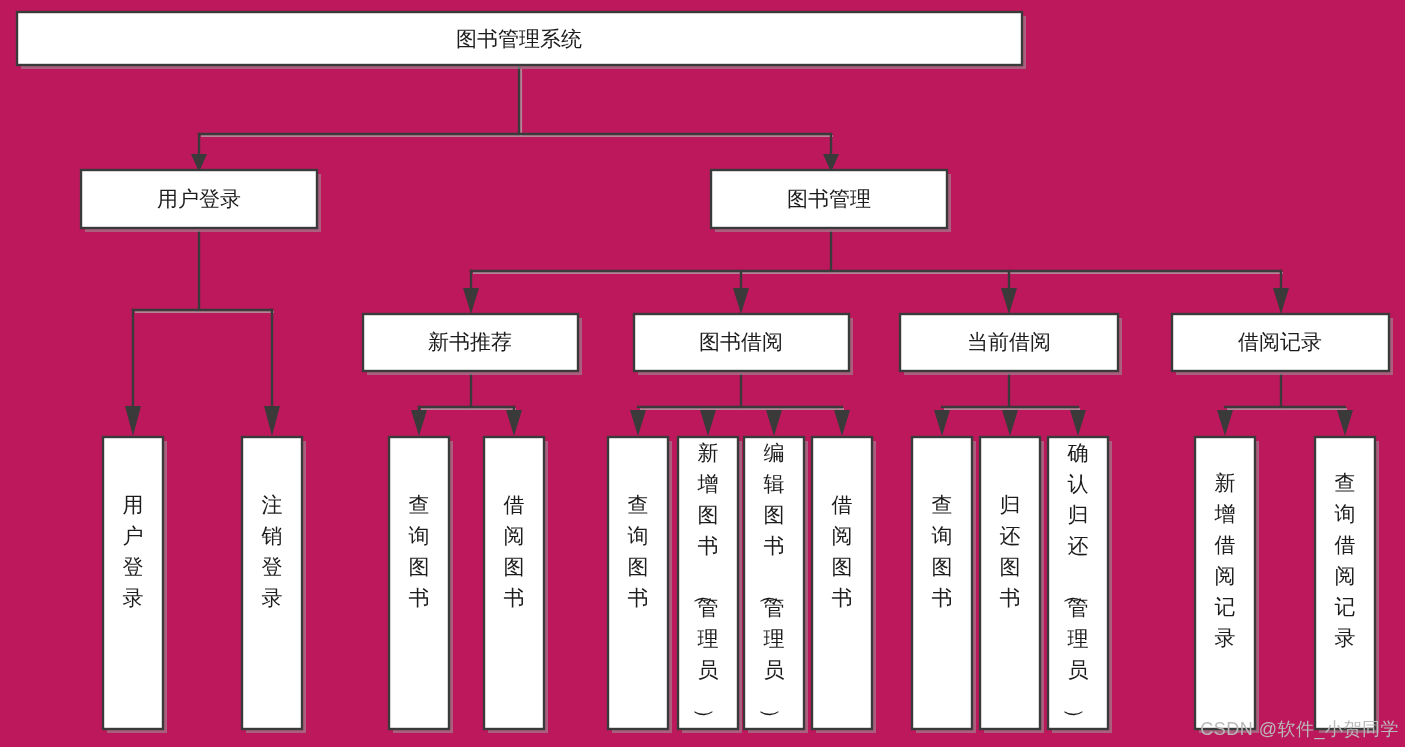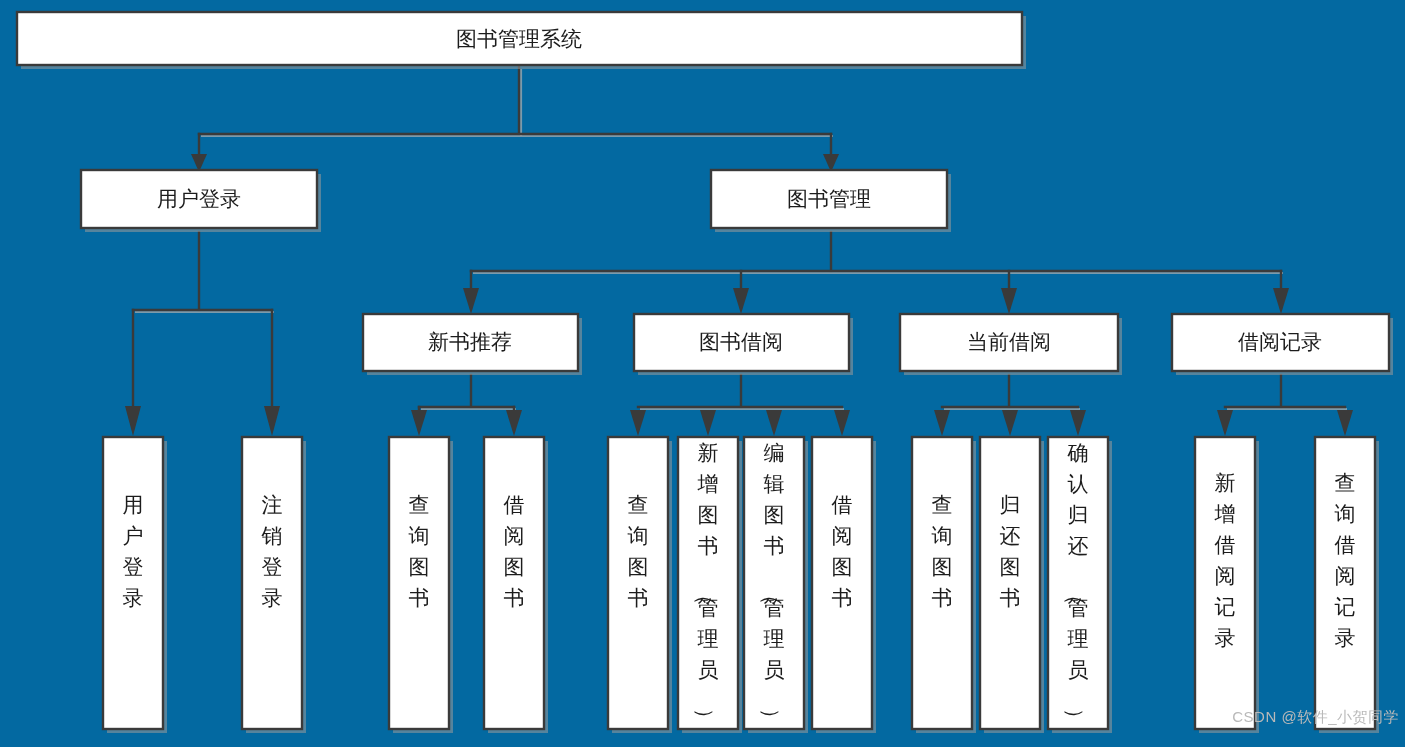--- a/index.html
+++ b/index.html
@@ -10,21 +10,21 @@
   body {
     width: 1405px;
     height: 747px;
     font-family: "Liberation Sans", "DejaVu Sans", sans-serif;
     overflow: hidden;
   }
   #diagram-root {
     position: relative;
     width: 1405px;
     height: 747px;
-    background: #0369a1;
+    background: #be185d;
   }
   svg#flow {
     position: absolute;
     left: 0;
     top: 0;
     width: 1405px;
     height: 747px;
   }
   .node-rect {
     fill: #ffffff;
@@ -60,23 +60,23 @@
   }
   .node-label-v {
     font-family: "Liberation Sans", "DejaVu Sans", sans-serif;
     font-size: 21px;
     fill: #1c1c1c;
     text-anchor: middle;
   }
   .watermark {
     position: absolute;
     right: 6px;
-    bottom: 20px;
-    font-family: "Liberation Sans", "DejaVu Sans", sans-serif;
-    font-size: 15px;
+    bottom: 6px;
+    font-family: "Liberation Sans", "DejaVu Sans", sans-serif;
+    font-size: 18px;
     color: #b9b9b9;
     letter-spacing: 0.5px;
     white-space: nowrap;
     user-select: none;
   }
 </style>
 </head>
 <body>
 
 <div id="diagram-root">

